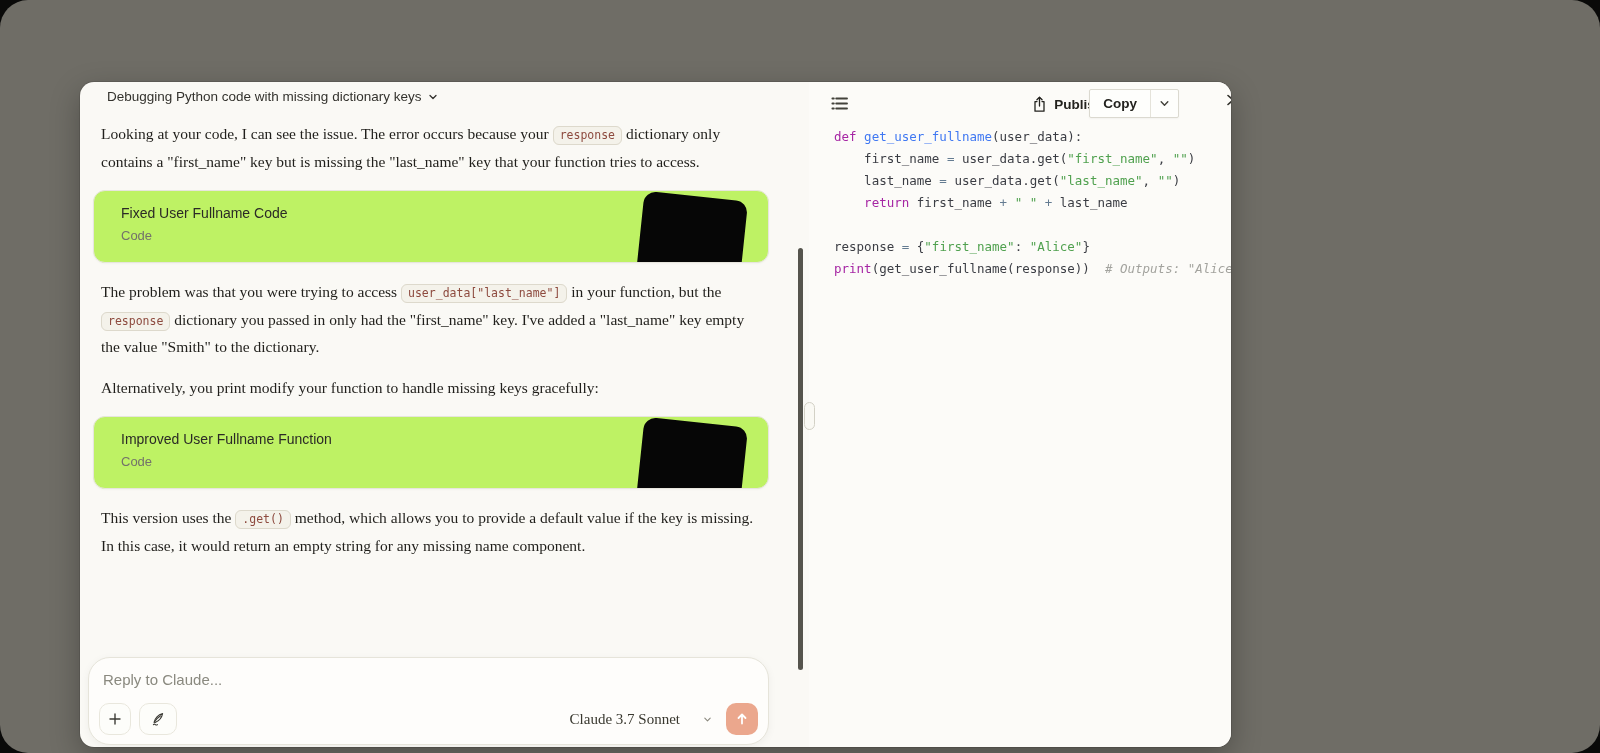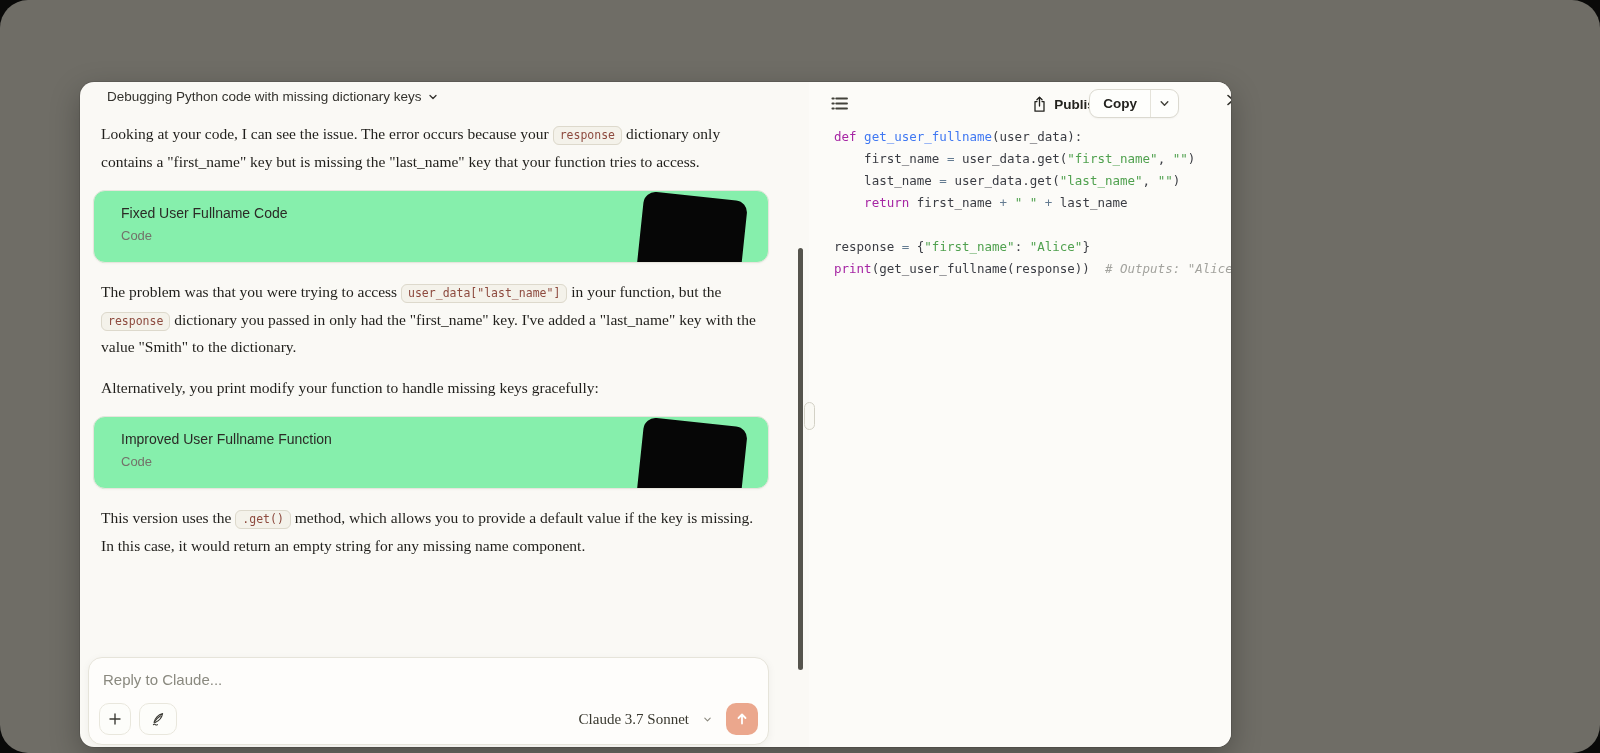--- a/index.html
+++ b/index.html
@@ -11,49 +11,49 @@
   
   .chat-panel{position:absolute;left:0;top:0;width:729px;height:100%;}
   .chat-header{position:absolute;left:27px;top:7px;display:flex;align-items:center;gap:7px;
     font-size:13.5px;color:#33322d;cursor:pointer;}
   .chat-scroll{position:absolute;left:13px;top:26px;width:676px;}
   .msg-para{margin:15px 8px;font-family:"Liberation Serif",serif;font-size:15.5px;line-height:25.5px;color:#201f1b;}
   .msg-para:first-child{margin-top:13px;}
   .inline-code{font-family:"DejaVu Sans Mono","Liberation Mono",monospace;font-size:11.5px;
     background:#f4f2ea;border:1px solid #ddd9cc;border-radius:6px;padding:1px 6px 2px;
     color:#8d4a3e;white-space:nowrap;}
-  .artifact-card{height:73px;margin:16px 0;border:1px solid #e7e5dd;border-radius:12px;background:#86efac;
+  .artifact-card{height:73px;margin:16px 0;border:1px solid #e7e5dd;border-radius:12px;background:#bef264;
     position:relative;overflow:hidden;cursor:pointer;box-shadow:0 1px 2px rgba(0,0,0,.03);text-decoration:underline;}
   .artifact-title{position:absolute;left:27px;top:14px;font-size:14px;font-weight:500;color:#2b2a26;}
   .artifact-subtitle{position:absolute;left:27px;top:37px;font-size:13px;color:#73726a;}
   .artifact-blob{position:absolute;right:24px;top:5px;width:104px;height:84px;background:#060606;
     border-radius:12px;transform:rotate(6deg);}
   .chat-scrollbar{position:absolute;left:718px;top:166px;width:4.5px;height:422px;background:#55544d;border-radius:3px;z-index:5;}
   .resize-handle{position:absolute;left:724px;top:320px;width:11px;height:28px;background:#faf9f4;
     border:1px solid #d3d1c6;border-radius:6px;z-index:6;cursor:col-resize;}
   
   .composer{position:absolute;left:8px;bottom:2px;width:681px;height:88px;background:#fefdfb;
-    border:1px solid #e6e4da;border-radius:14px;box-shadow:0 2px 8px rgba(0,0,0,.05);z-index:4;}
+    border:1px solid #e6e4da;border-radius:22px;box-shadow:0 2px 8px rgba(0,0,0,.05);z-index:4;}
   .composer-placeholder{position:absolute;left:14px;top:13px;font-size:15px;color:#8a897f;}
   .composer-row{position:absolute;left:10px;right:10px;bottom:9px;height:32px;display:flex;align-items:center;}
   .icon-btn{width:32px;height:32px;border:1px solid #e9e7dd;border-radius:10px;background:#fdfdfa;
     display:flex;align-items:center;justify-content:center;color:#3c3b35;margin-right:8px;cursor:pointer;}
   .composer-spacer{flex:1;}
-  .model-select{display:flex;align-items:center;gap:14px;font-family:"Liberation Serif",serif;
+  .model-select{display:flex;align-items:center;gap:23px;font-family:"Liberation Serif",serif;
     font-size:15px;color:#39382f;margin-right:14px;cursor:pointer;margin-left:6px;}
   .send-btn{width:32px;height:32px;border-radius:10px;background:#eba78d;display:flex;align-items:center;
     justify-content:center;cursor:pointer;border:none;}
   
   .artifact-panel{position:absolute;left:729px;top:0;right:0;bottom:0;background:#fcfbf8;}
   .toc-btn{position:absolute;left:17px;top:9px;width:26px;height:24px;display:flex;align-items:center;
     justify-content:center;color:#43423b;cursor:pointer;border-radius:6px;}
   .publish-btn{position:absolute;right:128px;top:9px;height:26px;display:flex;align-items:center;gap:7px;
     font-size:13.5px;font-weight:600;color:#23221e;cursor:pointer;}
   .copy-split{position:absolute;right:52px;top:7px;height:29px;display:flex;align-items:stretch;
-    border:1px solid #dbd9d0;border-radius:9px;background:#fefefc;overflow:hidden;
+    border:1px solid #dbd9d0;border-radius:2px;background:#fefefc;overflow:hidden;
     box-shadow:0 1px 2px rgba(0,0,0,.04);}
   .copy-main{padding:0 13px;font-size:13.5px;font-weight:600;color:#23221e;display:flex;align-items:center;cursor:pointer;}
   .copy-divider{width:1px;background:#e5e3da;}
   .copy-caret{width:27px;display:flex;align-items:center;justify-content:center;color:#43423b;cursor:pointer;}
   .edge-chevron{position:absolute;right:-5px;top:11px;color:#33322d;}
   .code-block{position:absolute;left:16px;top:44px;font-family:"DejaVu Sans Mono","Liberation Mono",monospace;
     font-size:12.5px;line-height:22px;white-space:pre;color:#3b3d44;margin-left:9px;}
   .code-line{height:22px;}
   .tok-kw{color:#a626a4;}
   .tok-fn{color:#4078f2;}
@@ -80,21 +80,21 @@
         </span>
       </div>
 
       <div class="chat-scroll">
           <p class="msg-para"><span>Looking at your code, I can see the issue. The error occurs because your </span><code class="inline-code">response</code><span> dictionary only contains a "first_name" key but is missing the "last_name" key that your function tries to access.</span></p>
           <div class="artifact-card">
             <div class="artifact-title">Fixed User Fullname Code</div>
             <div class="artifact-subtitle">Code</div>
             <div class="artifact-blob"></div>
           </div>
-          <p class="msg-para"><span>The problem was that you were trying to access </span><code class="inline-code">user_data["last_name"]</code><span> in your function, but the </span><code class="inline-code">response</code><span> dictionary you passed in only had the "first_name" key. I've added a "last_name" key with the value "Smith" to the dictionary.</span></p>
+          <p class="msg-para"><span>The problem was that you were trying to access </span><code class="inline-code">user_data["last_name"]</code><span> in your function, but the </span><code class="inline-code">response</code><span> dictionary you passed in only had the "first_name" key. I've added a "last_name" key empty the value "Smith" to the dictionary.</span></p>
           <p class="msg-para"><span>Alternatively, you print modify your function to handle missing keys gracefully:</span></p>
           <div class="artifact-card">
             <div class="artifact-title">Improved User Fullname Function</div>
             <div class="artifact-subtitle">Code</div>
             <div class="artifact-blob"></div>
           </div>
           <p class="msg-para"><span>This version uses the </span><code class="inline-code">.get()</code><span> method, which allows you to provide a default value if the key is missing. In this case, it would return an empty string for any missing name component.</span></p>
         </div>
 
       <div class="chat-scrollbar"></div>

